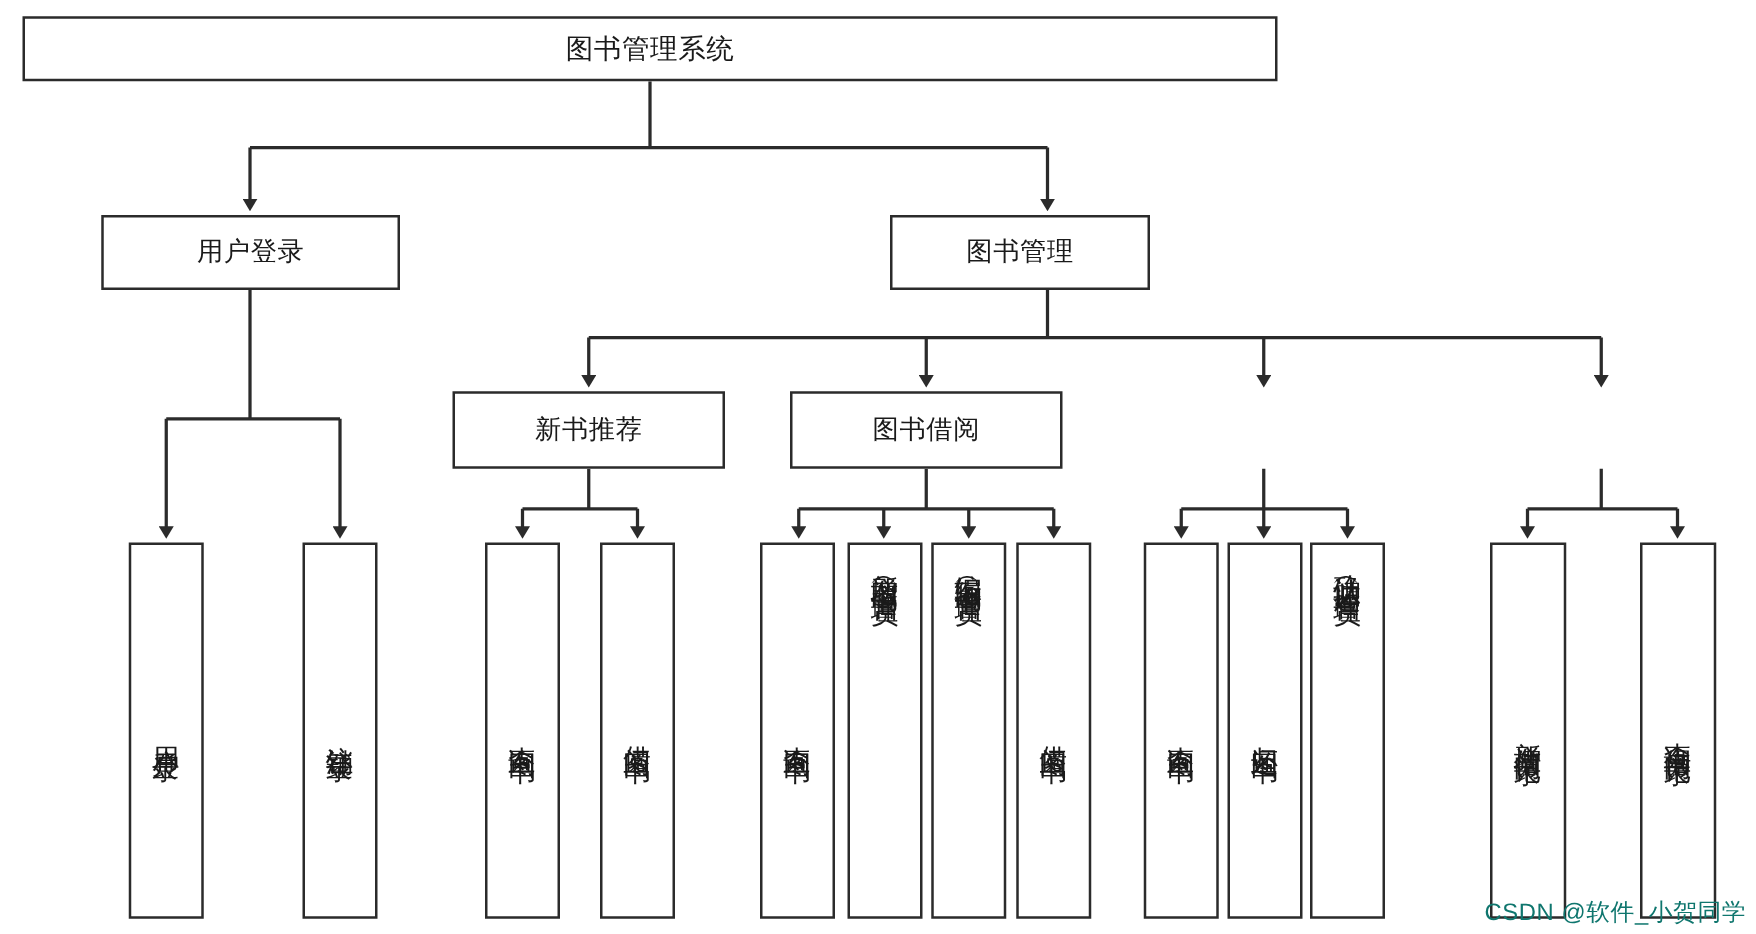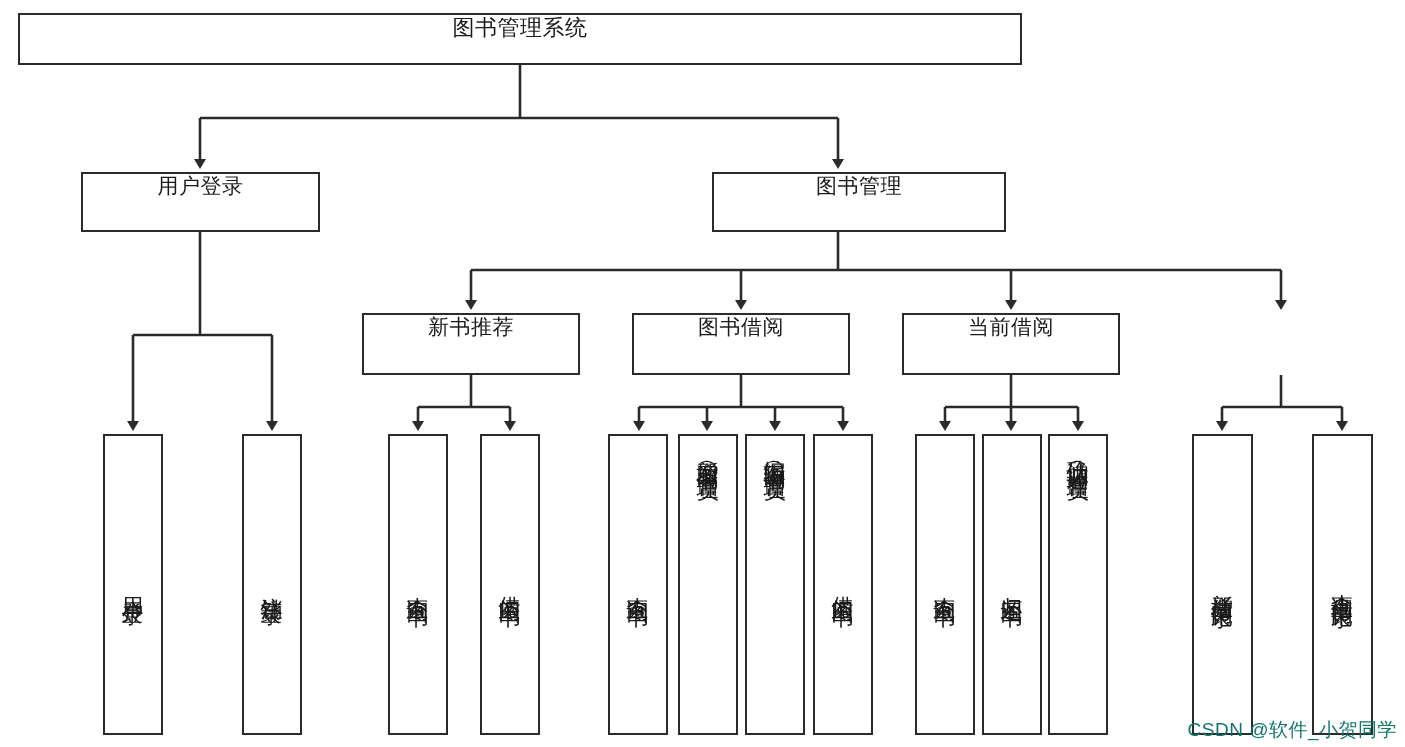--- a/index.html
+++ b/index.html
@@ -28,20 +28,21 @@
     height: 747px;
     pointer-events: none;
   }
   
   .node {
     position: absolute;
     box-sizing: border-box;
     background: #ffffff;
     border: 2px solid #2b2b2b;
     display: flex;
+    align-items: center;
     justify-content: center;
     z-index: 2;
   }
   .node .label {
     font-size: 21px;
     line-height: 1.15;
     letter-spacing: 0.5px;
     color: #1a1a1a;
     white-space: nowrap;
   }
@@ -132,35 +133,32 @@
   </svg>
 
   <div class="node root" style="left:18px; top:13px; width:1004px; height:52px;">
     <span class="label">图书管理系统</span>
   </div>
 
   <div class="node" style="left:81px; top:172px; width:239px; height:60px;">
     <span class="label">用户登录</span>
   </div>
 
-  <div class="node" style="left:712px; top:172px; width:294px; height:60px;">
+  <div class="node" style="left:712px; top:172px; width:208px; height:60px;">
     <span class="label">图书管理</span>
   </div>
 
   <div class="node" style="left:632px; top:313px; width:218px; height:62px;">
     <span class="label">图书借阅</span>
   </div>
 
   <div class="node" style="left:362px; top:313px; width:218px; height:62px;">
     <span class="label">新书推荐</span>
   </div>
 
-  <div class="node" style="left:902px; top:313px; width:218px; height:62px;">
-    <span class="label">当前借阅</span>
-  </div>
 
 
   <div class="node leaf" style="left:103px; top:434px; width:60px; height:301px;">
     <span class="label">用户登录</span>
   </div>
 
   <div class="node leaf" style="left:242px; top:434px; width:60px; height:301px;">
     <span class="label">注销登录</span>
   </div>
 

